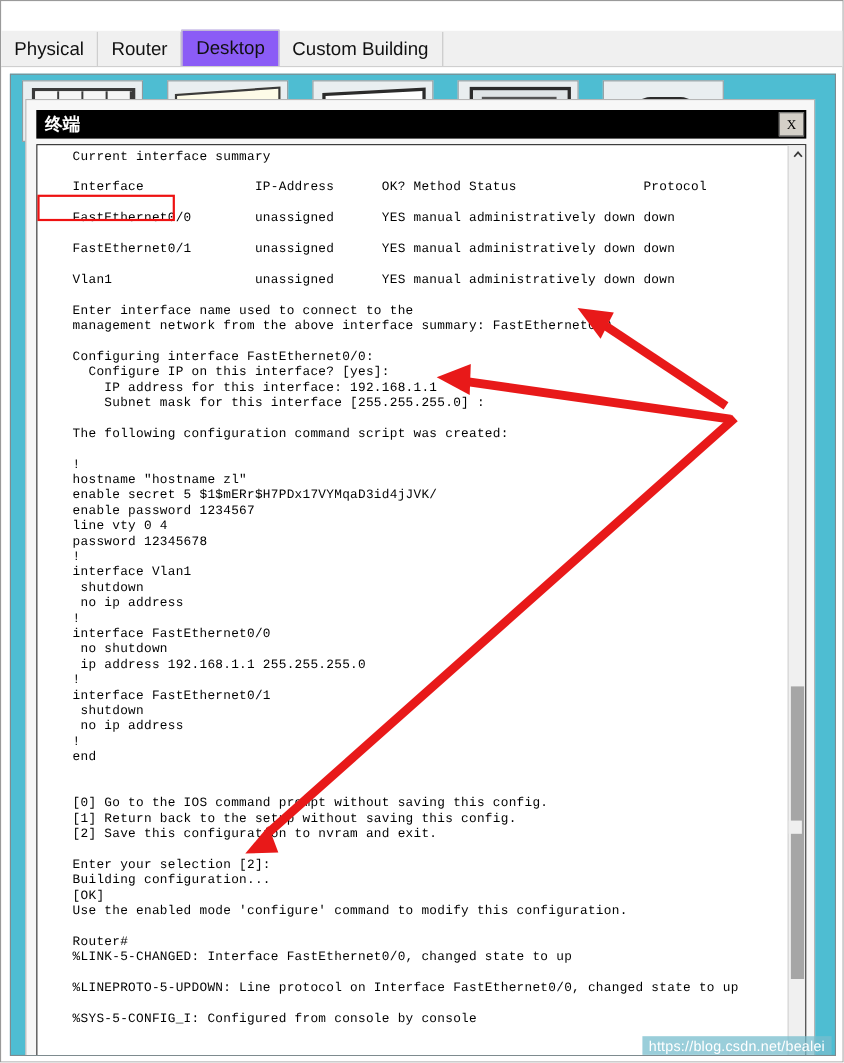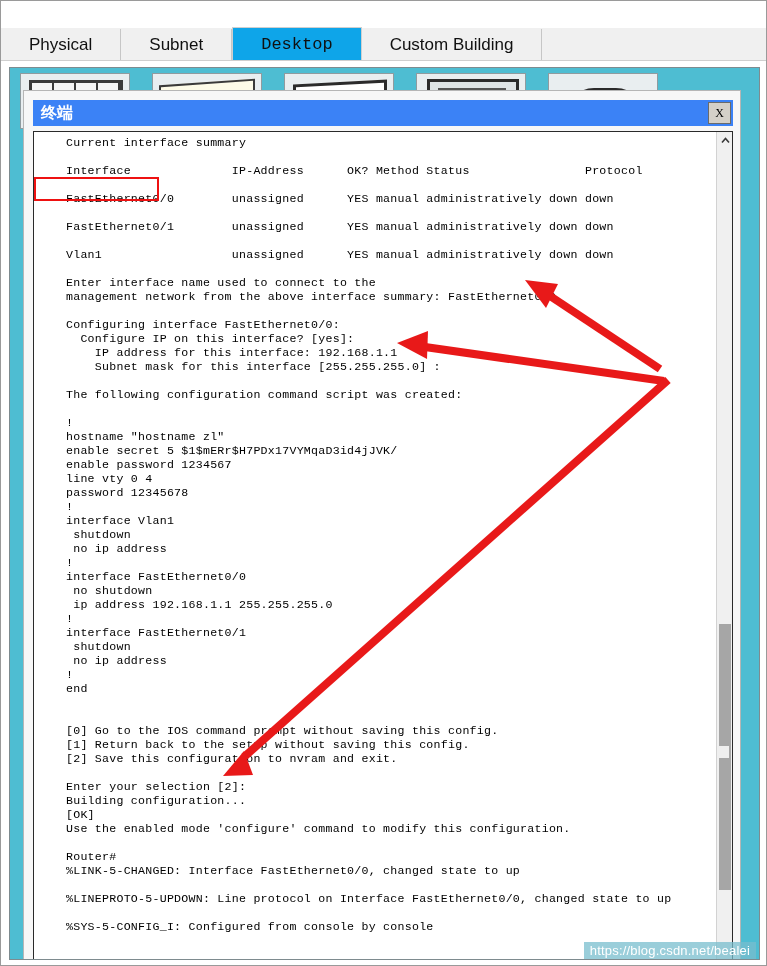--- a/index.html
+++ b/index.html
@@ -85,39 +85,38 @@
     width: 100%;
     height: 33px;
     background: #f0f0f0;
     border-bottom: 1px solid #cfcfcf;
     display: flex;
     align-items: flex-end;
     box-sizing: border-box;
   }
   .tab {
     height: 31px;
-    padding: 0 28px;
+    padding: 0 12px;
     display: flex;
     align-items: center;
     font-size: 17px;
     color: #101010;
     background: #f0f0f0;
     border-right: 1px solid #c6c6c6;
     box-sizing: border-box;
     white-space: nowrap;
   }
   .tab.active {
-    background: #0ea5e9;
+    background: #8b5cf6;
     border-top: 1px solid #cfcfcf;
     border-left: 1px solid #cfcfcf;
     border-right: 1px solid #cfcfcf;
     position: relative;
     z-index: 2;
     height: 33px;
-    font-family: Liberation Mono, monospace;
   }
 
   
   .desktop {
     position: absolute;
     left: 8px; top: 66px;
     width: 751px;
     height: 893px;
     background: #4ebdd2;
     border: 1px solid #7e8b8f;
@@ -196,21 +195,21 @@
     height: 905px;
     background: #f7f7f7;
     border: 1px solid #b6b6b6;
     box-sizing: border-box;
   }
   .term-titlebar {
     position: absolute;
     left: 9px; top: 9px;
     width: 700px;
     height: 26px;
-    background: #3b82f6;
+    background: #000000;
     box-sizing: border-box;
     display: flex;
     align-items: center;
   }
   .term-title {
     color: #ffffff;
     font-size: 16px;
     font-weight: bold;
     margin-left: 8px;
     font-family: "DejaVu Sans", sans-serif;
@@ -313,21 +312,21 @@
   }
 </style>
 </head>
 <body>
 
 <div class="app-window">
 
 
   <div class="tabstrip">
     <div class="tab">Physical</div>
-    <div class="tab">Subnet</div>
+    <div class="tab">Router</div>
     <div class="tab active">Desktop</div>
     <div class="tab">Custom Building</div>
   </div>
 
   <div class="desktop">
 
     <div class="desk-icons">
       <div class="desk-icon">
         <div class="di-mon">
             <span></span>

